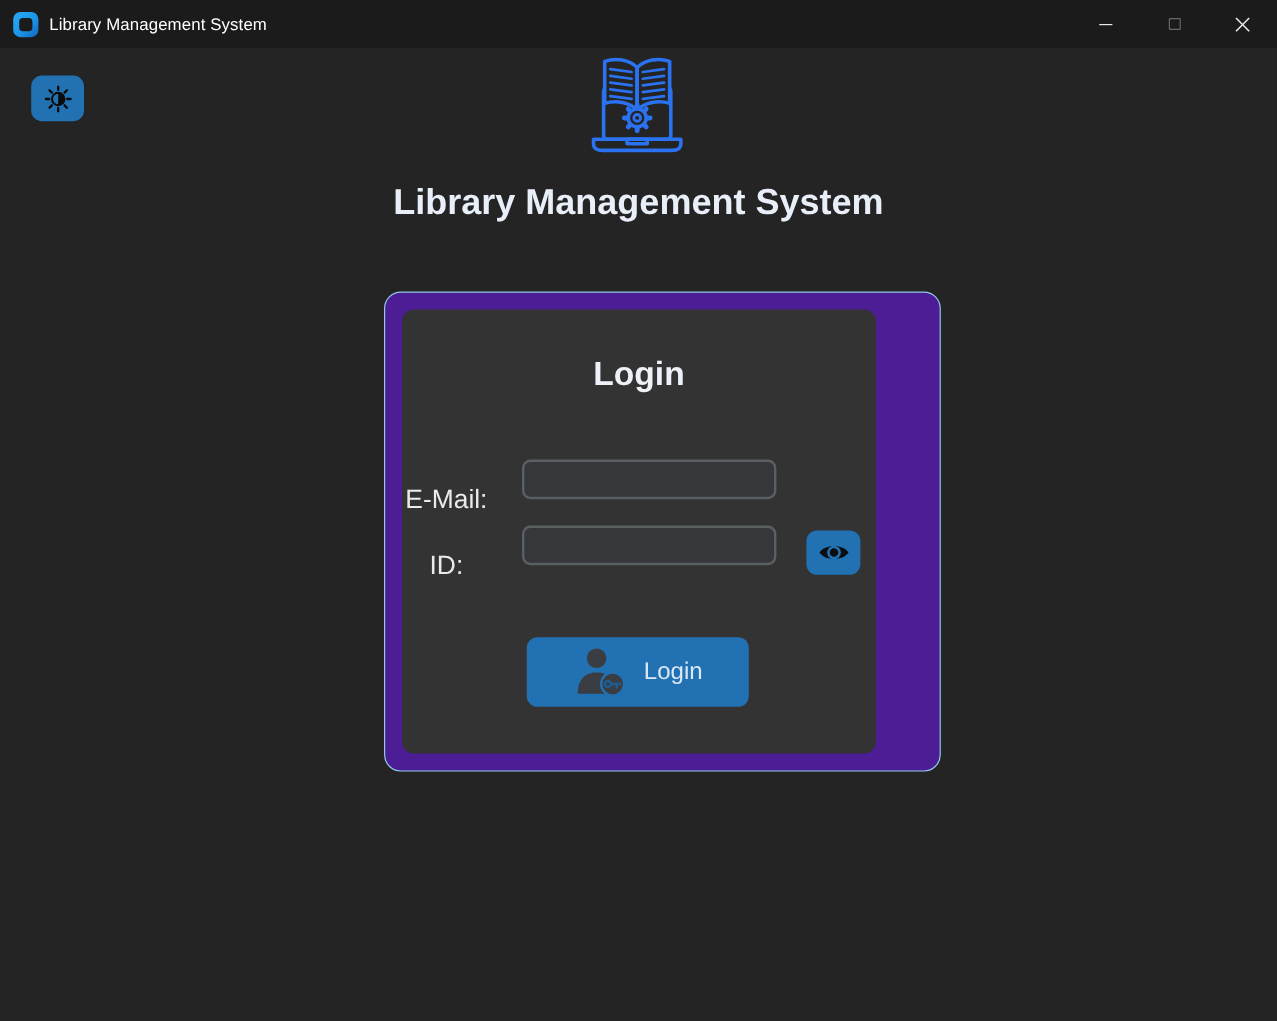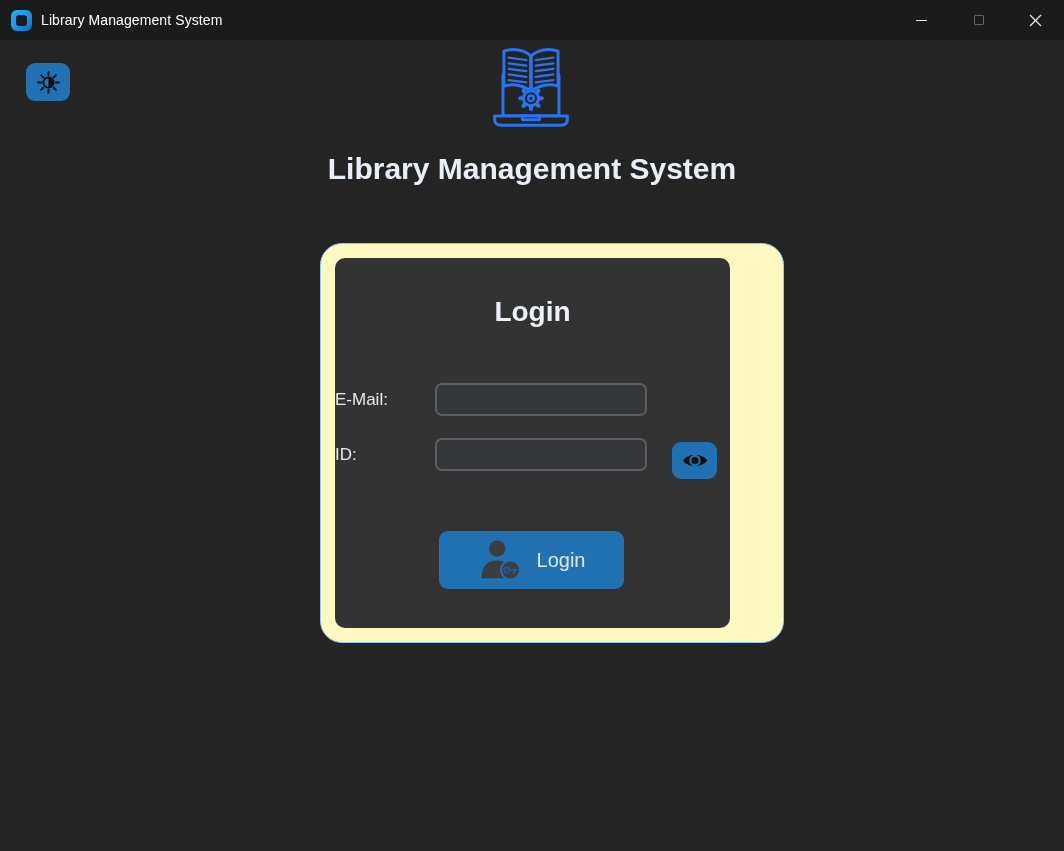--- a/index.html
+++ b/index.html
@@ -57,34 +57,34 @@
   }
   
   .logo{position:absolute;left:489px;top:45px;}
   .page-title{
     position:absolute;left:0;top:152px;width:1064px;
     text-align:center;font-size:30px;font-weight:bold;color:var(--text_light);
   }
   
   .outer-frame{
     position:absolute;left:320px;top:243px;width:464px;height:400px;
-    border:1px solid var(--frame_border);border-radius:22px;
-    background:#fef9c3;
+    border:1px solid var(--frame_border);border-radius:14px;
+    background:#4c1d95;
   }
   .inner-card{
     position:absolute;left:14px;top:14px;width:395px;height:370px;
     background:var(--card_bg);border-radius:10px;
   }
   .card-title{
     position:absolute;left:0;top:38px;width:100%;
     text-align:center;font-size:28px;font-weight:bold;color:#edf2f9;
   }
   .field-label{
     position:absolute;width:74px;height:33px;line-height:33px;
-    text-align:left;font-size:17px;color:#eaeaea;left:0;
+    text-align:center;font-size:22px;color:#eaeaea;left:0;margin-top:16px;
   }
   .entry{
     position:absolute;left:100px;width:212px;height:33px;
     background:var(--entry_bg);
     border:2px solid var(--entry_border);border-radius:7px;
     color:#e8e8e8;font-size:15px;padding:0 10px;outline:none;
     font-family:"Liberation Sans", sans-serif;
   }
   .row-email .field-label,.row-email .entry{top:125px;}
   .row-id .field-label,.row-id .entry{top:180px;}

